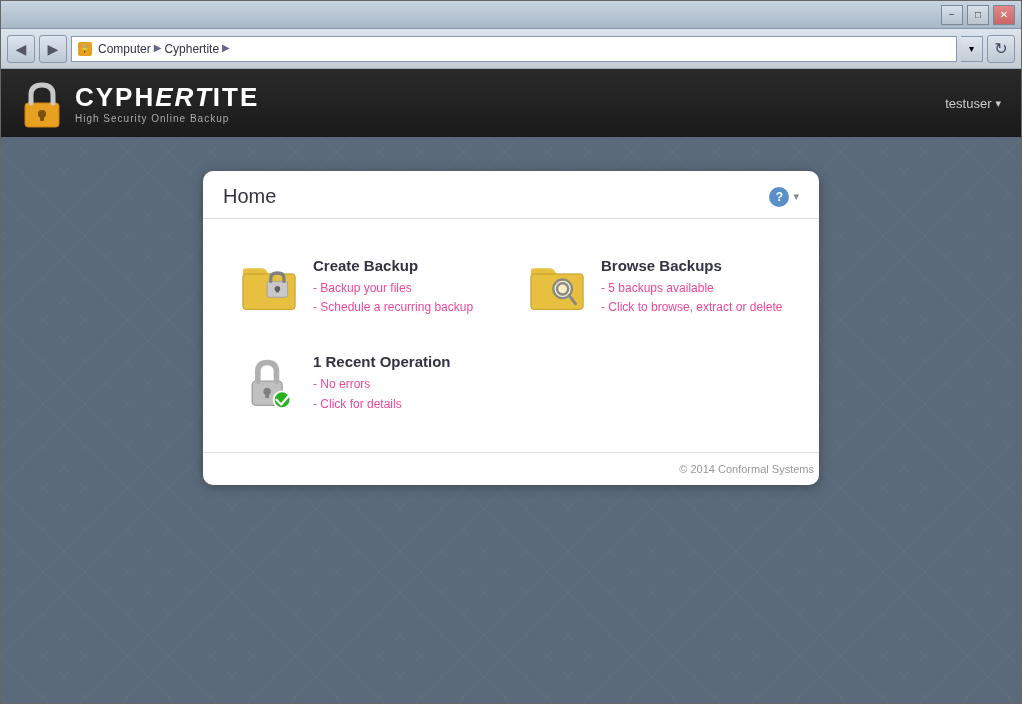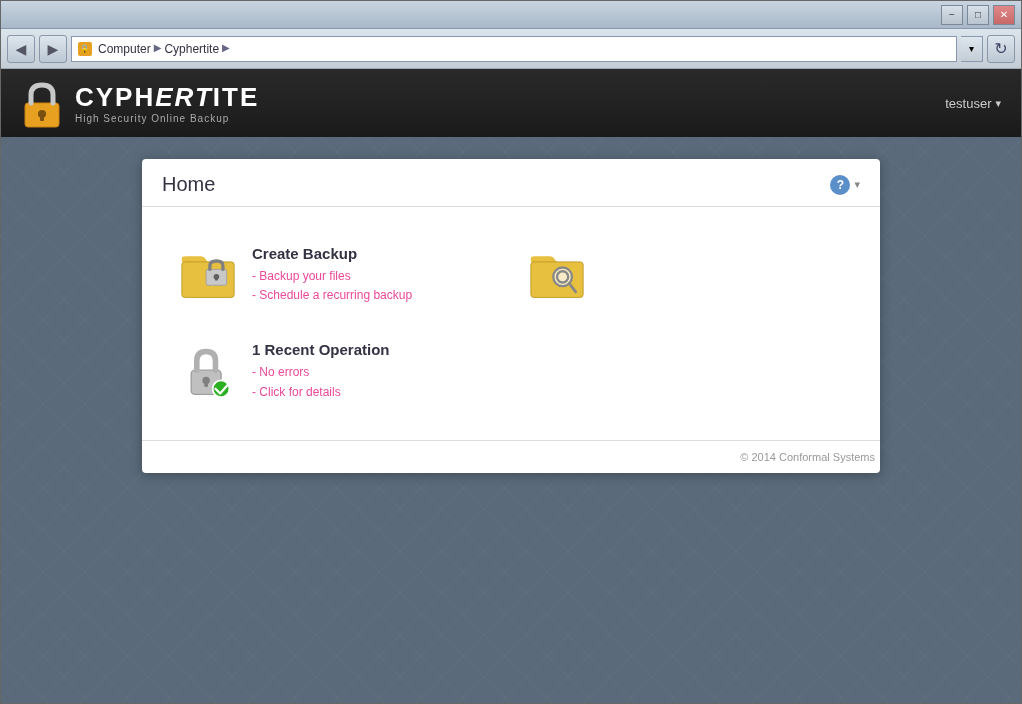--- a/index.html
+++ b/index.html
@@ -174,26 +174,26 @@
       cursor: pointer;
       display: flex;
       align-items: center;
       gap: 4px;
     }
     .user-menu::after { content: '▾'; font-size: 11px; }
 
     
     .main-panel {
       position: absolute;
-      top: 90px;
+      top: 102px;
       left: 50%;
       transform: translateX(-50%);
-      width: 738px;
+      width: 616px;
       background: #fff;
-      border-radius: 4px;
+      border-radius: 10px;
       box-shadow: 0 2px 12px rgba(0,0,0,0.3);
       overflow: hidden;
       z-index: 2;
     }
     .panel-header {
       padding: 14px 20px 10px;
       border-bottom: 1px solid #ddd;
       display: flex;
       align-items: center;
       justify-content: space-between;
@@ -222,21 +222,21 @@
       font-weight: bold;
     }
     .panel-body {
       padding: 20px 20px;
       display: grid;
       grid-template-columns: 1fr 1fr;
       gap: 0;
     }
     .tile {
       display: flex;
-      align-items: center;
+      align-items: flex-start;
       gap: 14px;
       padding: 18px 16px;
       cursor: pointer;
       transition: background 0.15s;
     }
     .tile-icon {
       width: 60px;
       height: 60px;
       flex-shrink: 0;
       display: flex;
@@ -366,20 +366,27 @@
 
               <rect x="2" y="14" width="56" height="38" rx="3" fill="#e8c040"></rect>
               <path d="M2 14 L2 10 Q2 8 6 8 L22 8 Q26 8 28 12 L30 14 Z" fill="#e8c040"></path>
               <rect x="2" y="14" width="56" height="38" rx="3" fill="none" stroke="#c09820" stroke-width="1"></rect>
 
               <circle cx="36" cy="30" r="10" fill="rgba(255,255,255,0.7)" stroke="#888" stroke-width="2.5"></circle>
               <circle cx="36" cy="30" r="6" fill="none" stroke="#888" stroke-width="2.5"></circle>
               <line x1="43" y1="37" x2="50" y2="46" stroke="#888" stroke-width="3" stroke-linecap="round"></line>
             </svg>
           </div>
+          <div class="tile-text">
+            <h3>Browse Backups</h3>
+            <p>
+              <span>- 5 backups available</span><br>
+              <span>- Click to browse, extract or delete</span>
+            </p>
+          </div>
         </div>
 
         <div class="tile">
           <div class="tile-icon icon-padlock">
             <svg viewBox="0 0 60 60" width="56" height="56">
 
               <rect x="12" y="28" width="32" height="26" rx="4" fill="#c0c0c0" stroke="#a0a0a0" stroke-width="1.5"></rect>
 
               <path d="M18 28 L18 18 Q18 8 28 8 Q38 8 38 18 L38 28" fill="none" stroke="#b0b0b0" stroke-width="6" stroke-linecap="round"></path>
 

